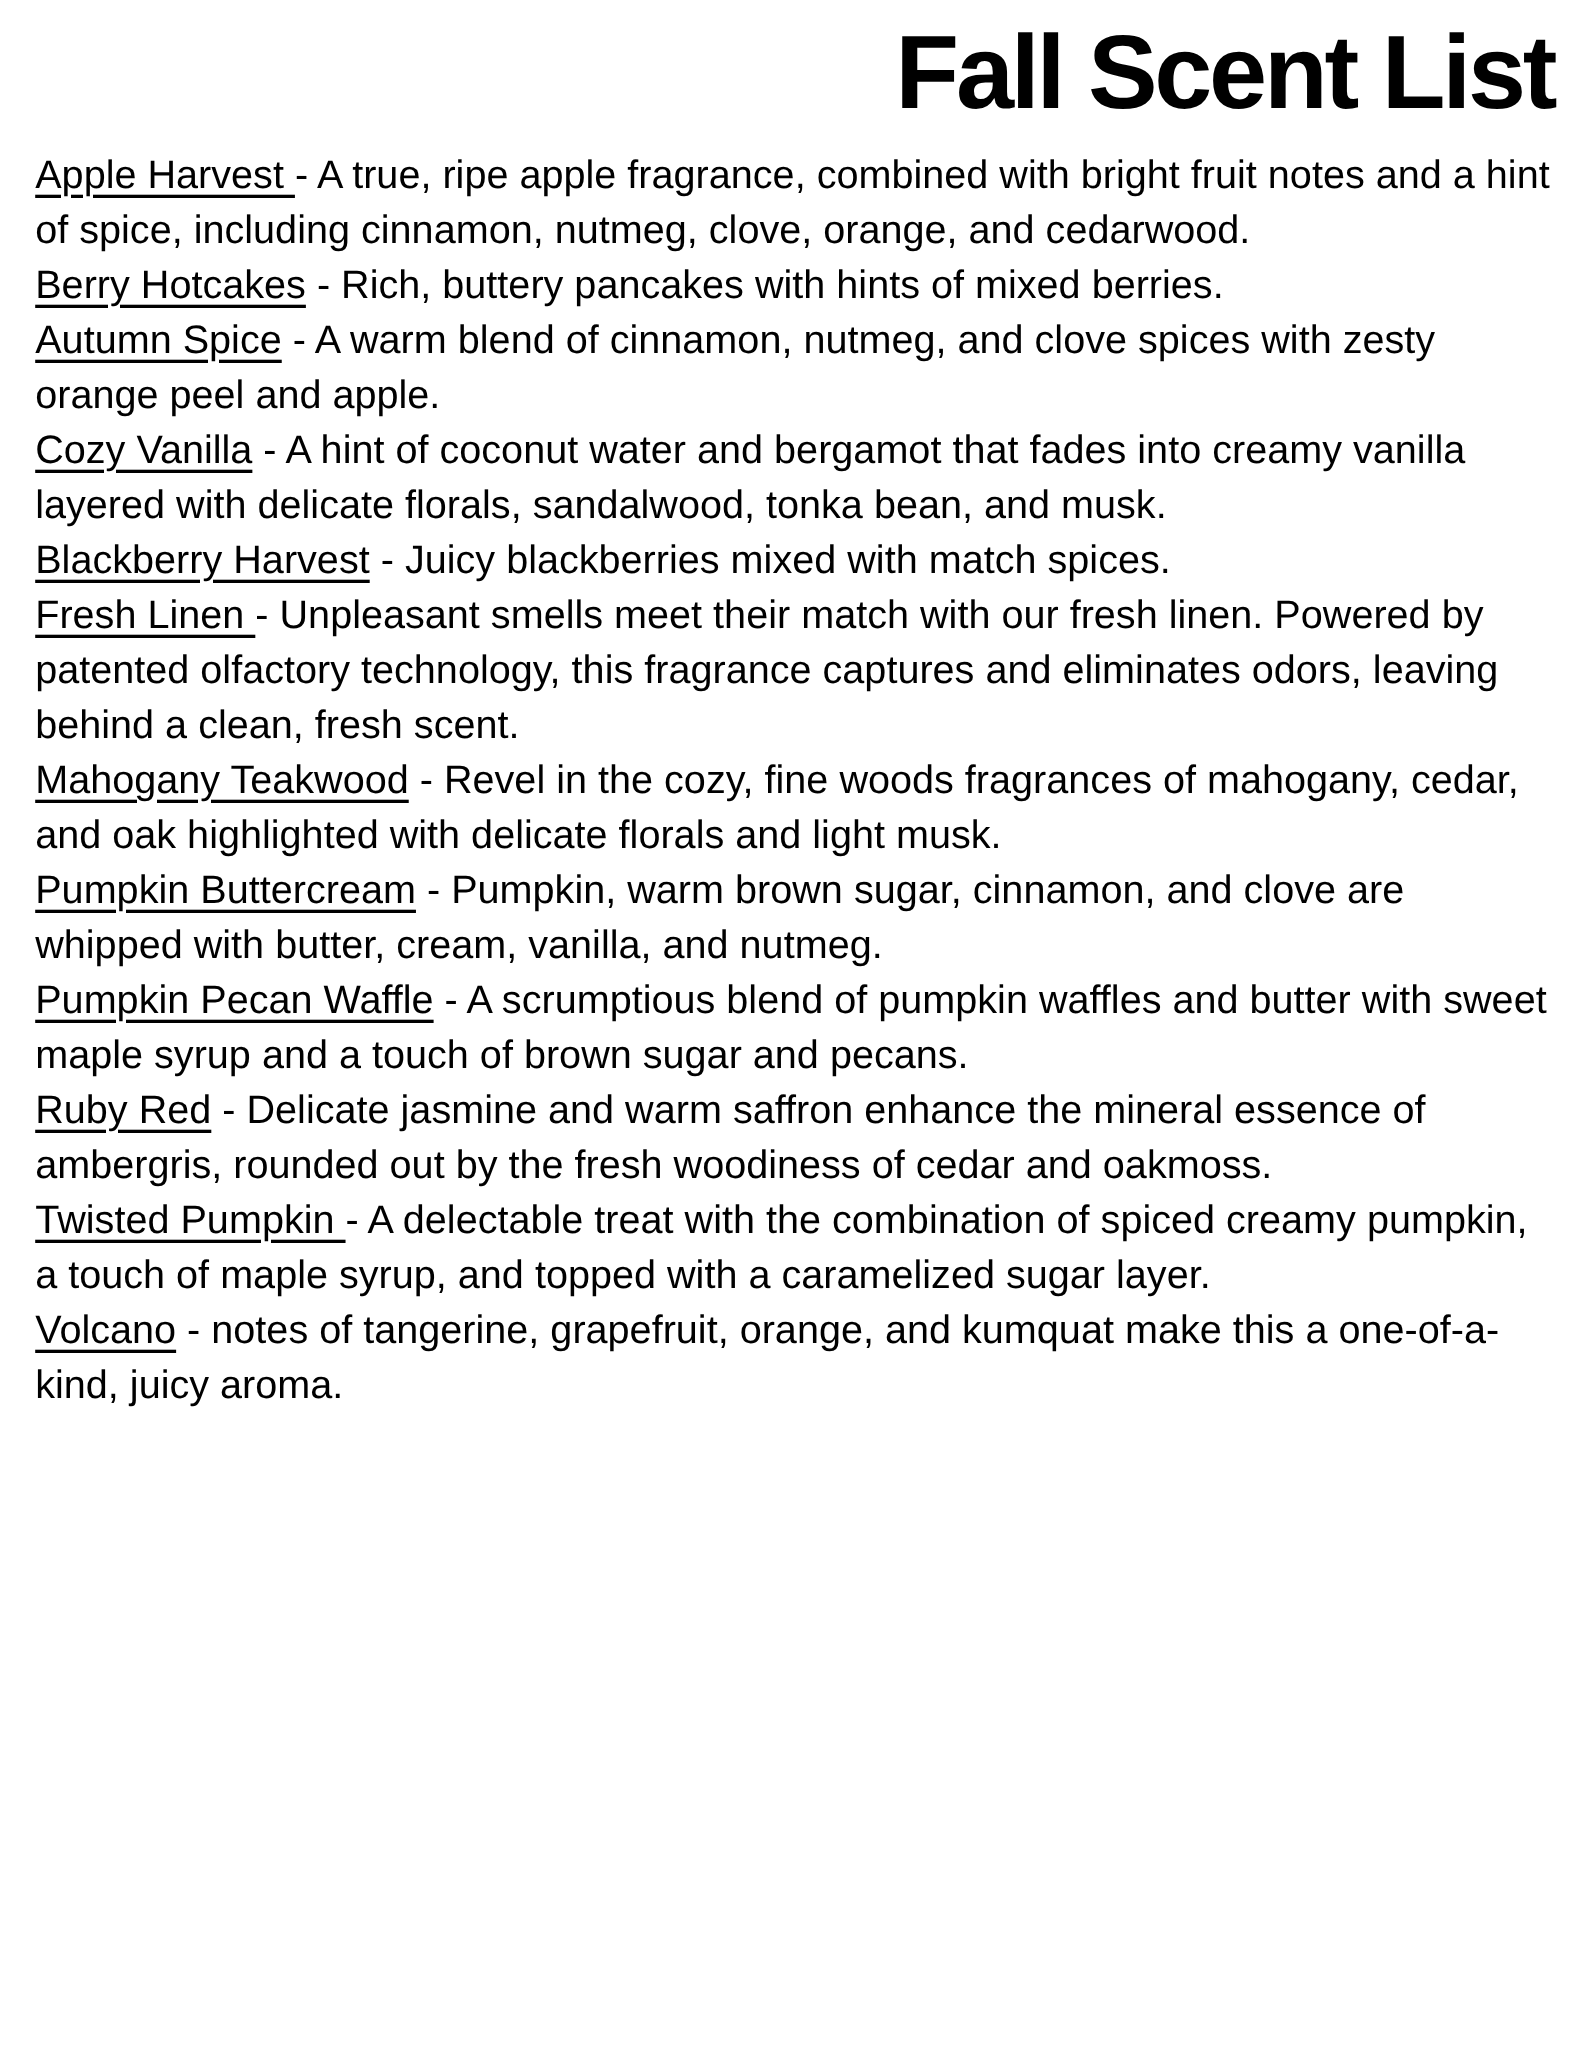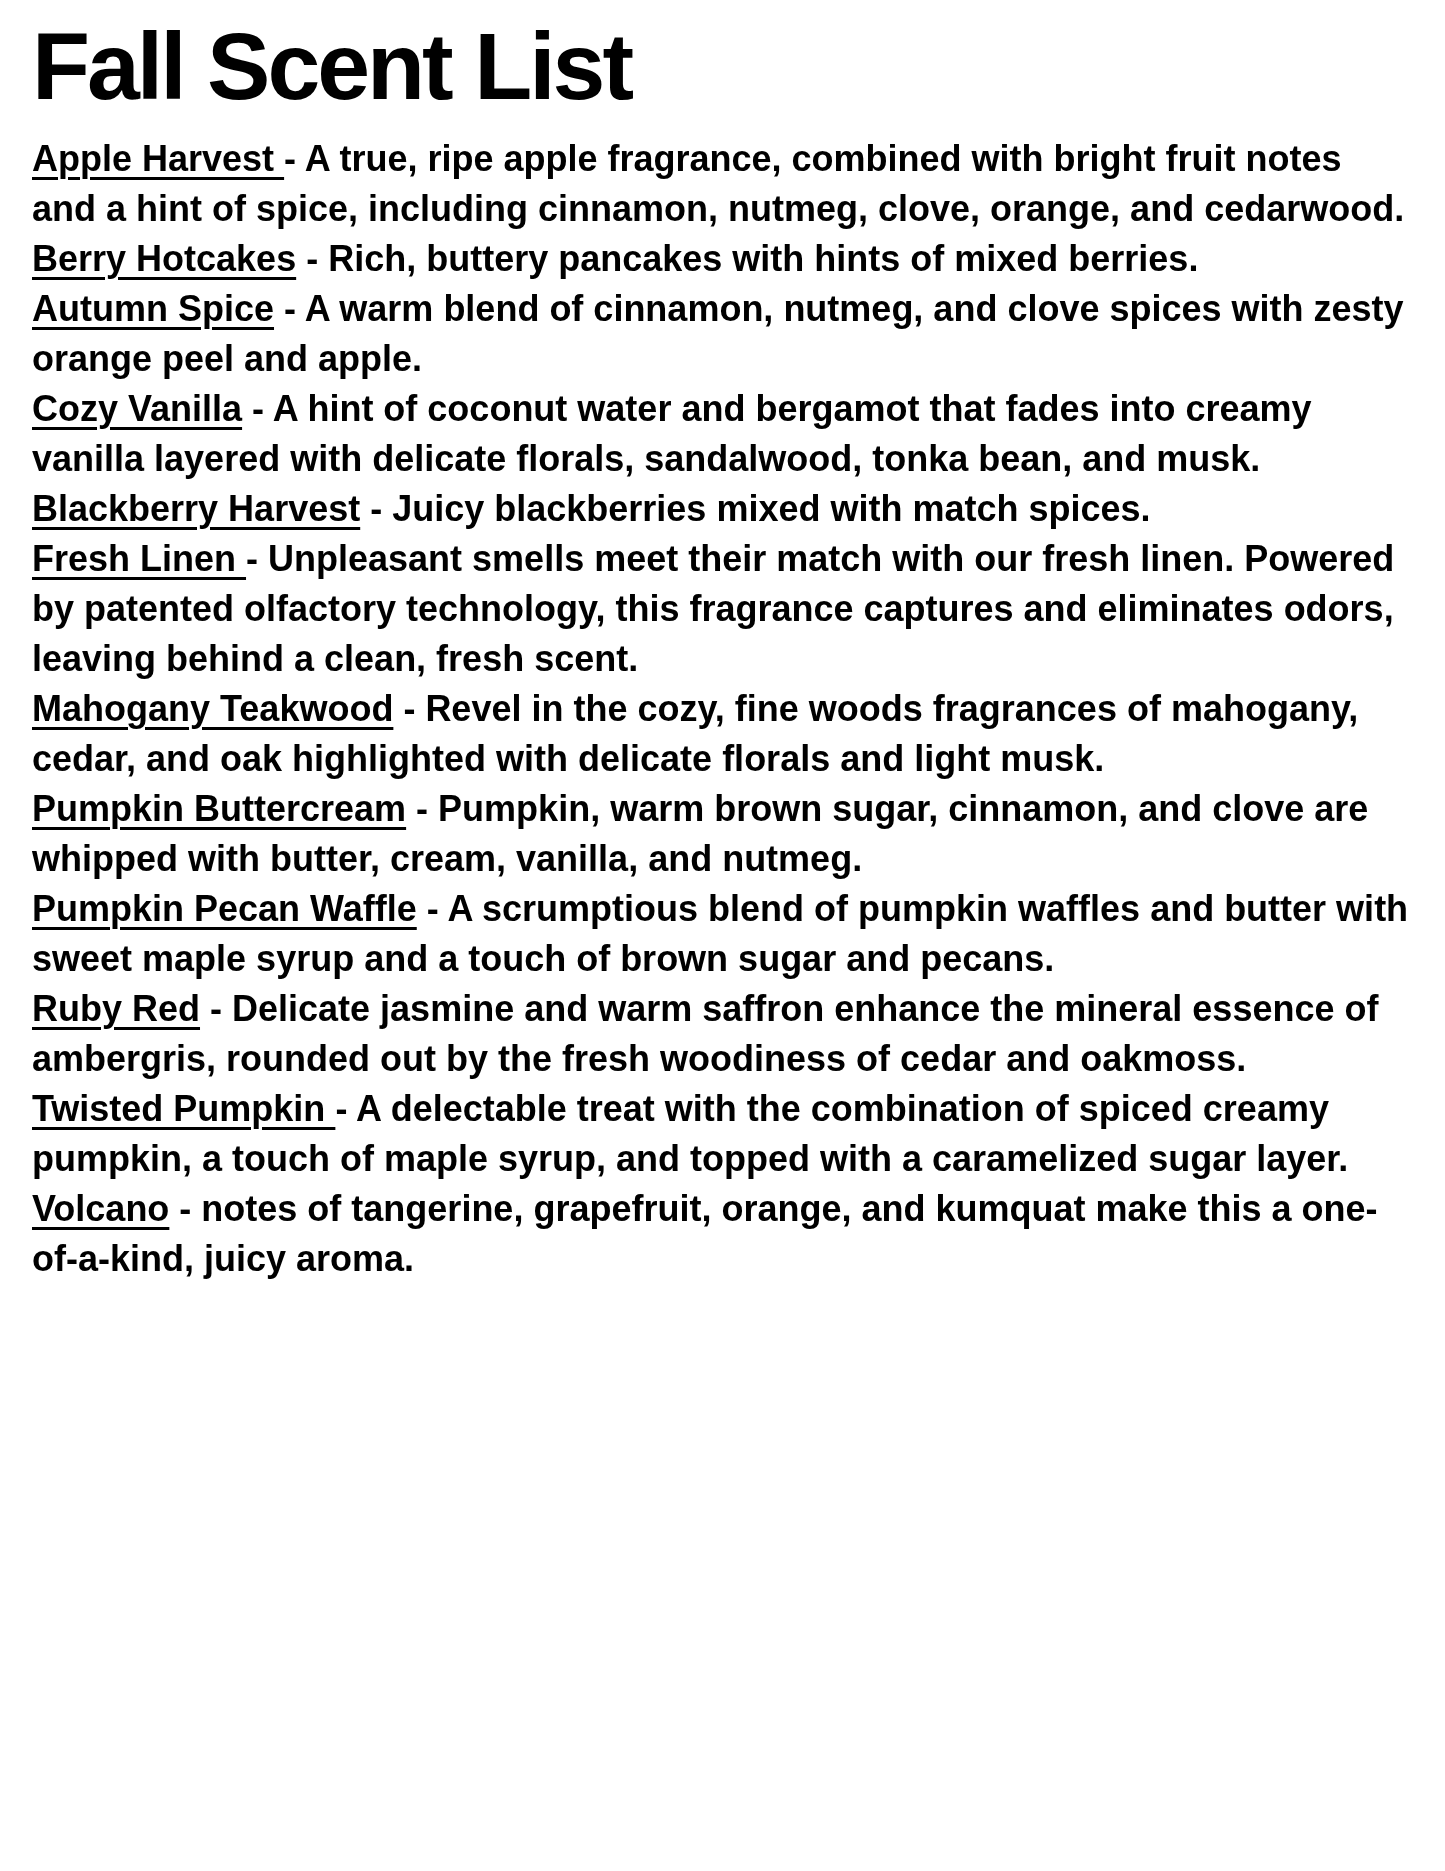--- a/index.html
+++ b/index.html
@@ -15,36 +15,35 @@
     overflow: hidden;
   }
   .page {
     box-sizing: border-box;
     width: 1445px;
     height: 1871px;
     padding: 0 32px;
   }
   .title {
     margin: 14px 0 16px 0;
-    text-align: left;
+    text-align: right;
     font-size: 95px;
     line-height: 104px;
     font-weight: 800;
     letter-spacing: -3px;
     color: #000000;
   }
   .list {
     font-size: 36px;
     line-height: 50px;
     max-width: 1381px;
     color: #000000;
   }
   .entry {
     margin: 0;
-    font-weight: bold;
   }
   .scent-name {
     text-decoration: underline;
     text-decoration-thickness: 3px;
     text-underline-offset: 6px;
   }
 </style>
 </head>
 <body>
 

